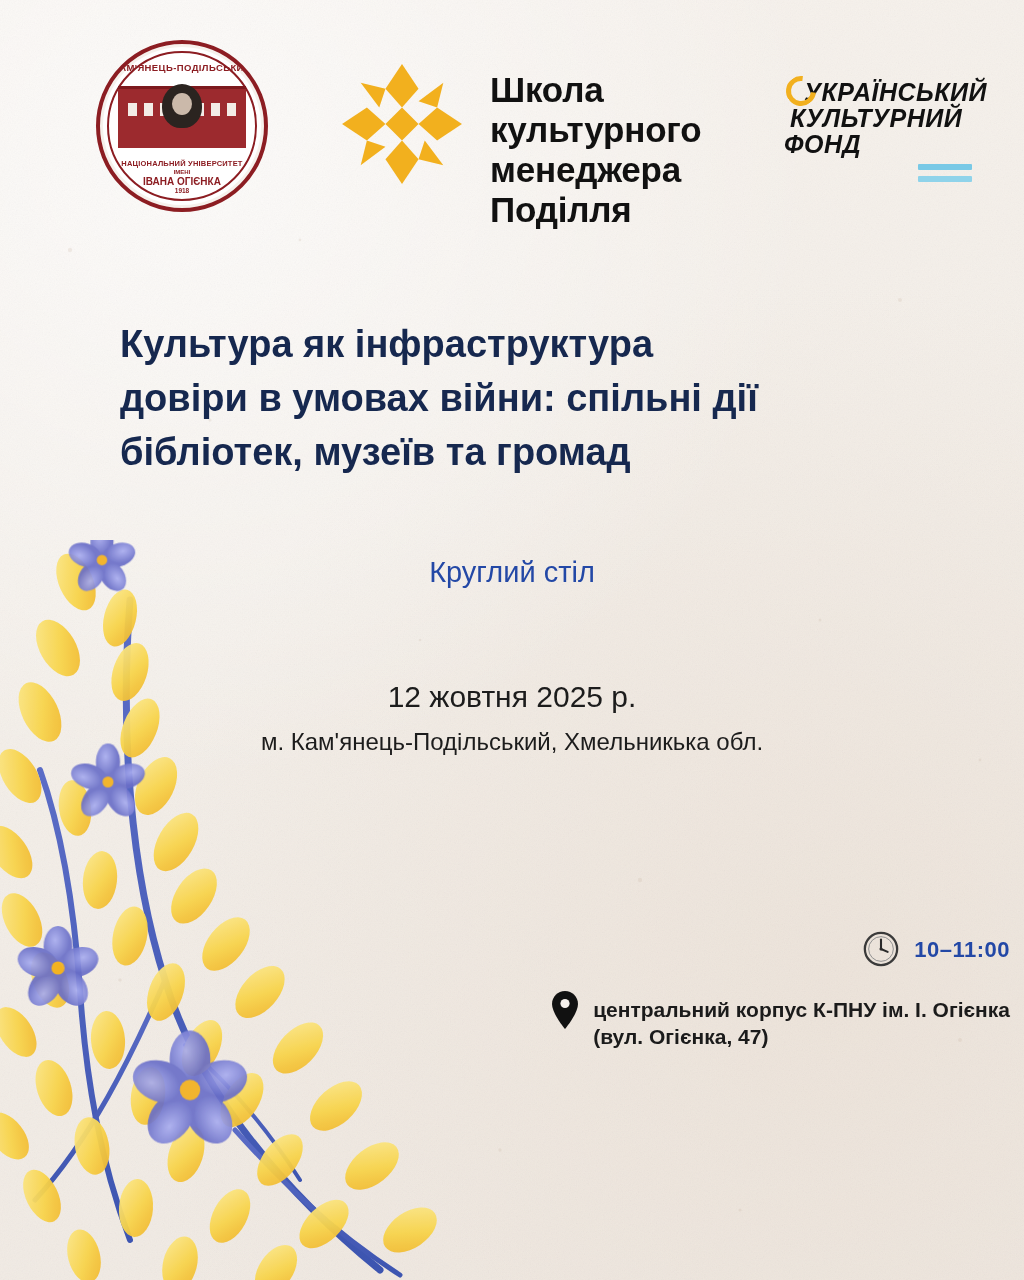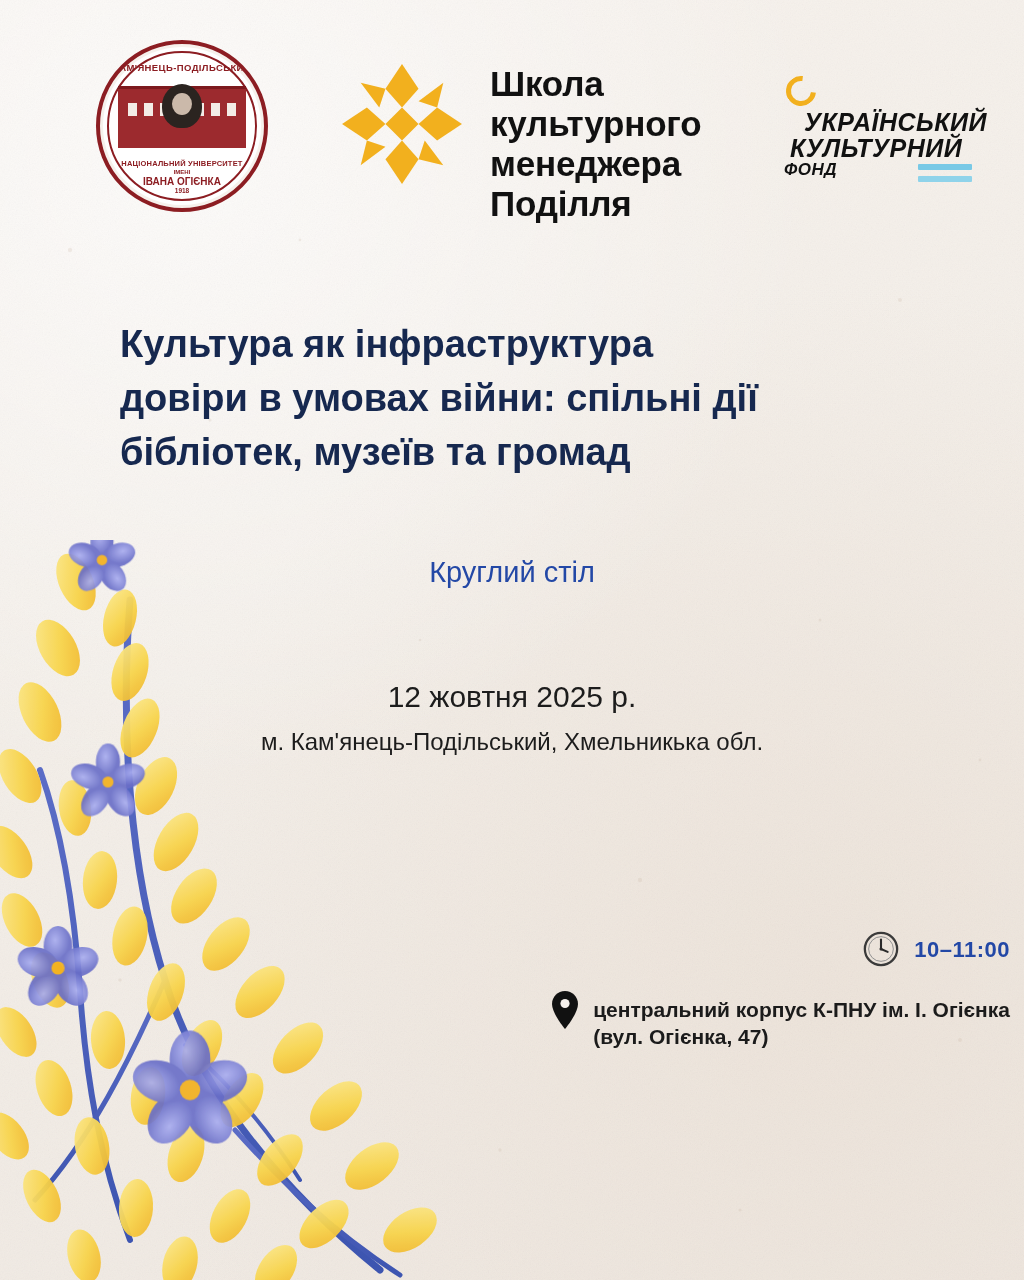--- a/index.html
+++ b/index.html
@@ -126,42 +126,41 @@
     gap: 26px;
   }
   .school-mark { width: 124px; height: 124px; flex: 0 0 auto; }
   .school-name {
     font-size: 35px;
     font-weight: bold;
     line-height: 1.14;
     color: #111111;
     letter-spacing: -0.2px;
     white-space: pre-line;
-    margin-top: 2px;
+    margin-top: 8px;
   }
 
   
   .ucf {
     position: absolute;
     right: 44px;
     top: 44px;
     width: 196px;
     height: 130px;
     color: #111;
   }
   .ucf-line {
     font-weight: bold;
     font-style: italic;
     letter-spacing: .5px;
     text-transform: uppercase;
-    margin-top: 30px;
   }
   .ucf-l1 { font-size: 25px; padding-left: 20px; }
   .ucf-l2 { font-size: 25px; padding-left: 6px; margin-top: -3px; }
-  .ucf-l3 { font-size: 17px; padding-left: 0px; margin-top: -3px; }
+  .ucf-l3 { font-size: 25px; padding-left: 0px; margin-top: -3px; }
   .ucf-ring {
     position: absolute;
     left: 2px; top: -2px;
     width: 30px; height: 30px;
     border: 5px solid #f2b01e;
     border-radius: 50%;
     border-right-color: transparent;
     transform: rotate(-38deg);
   }
   .ucf-bars {

